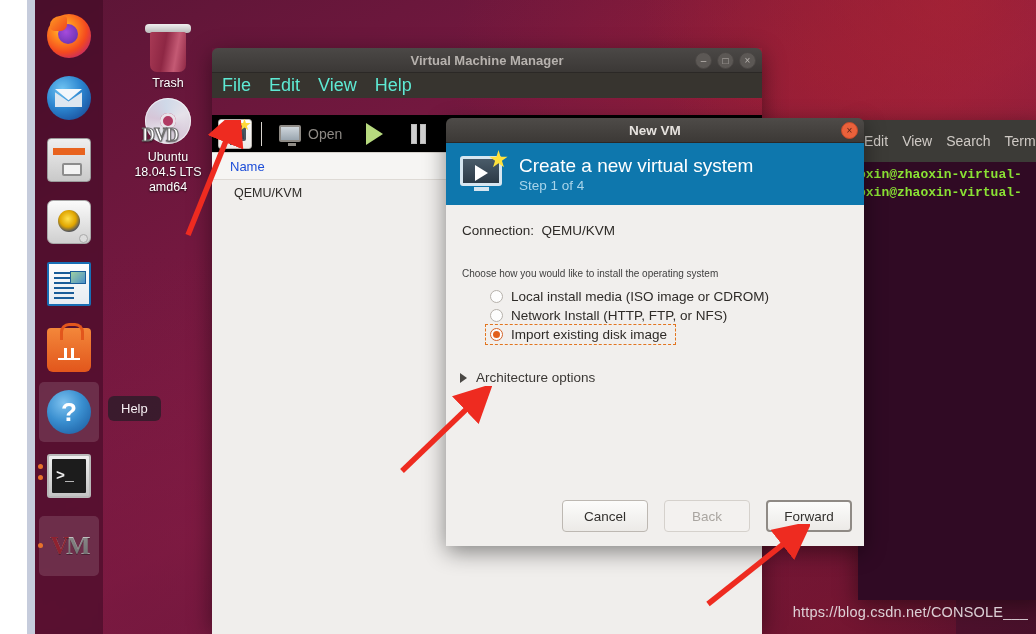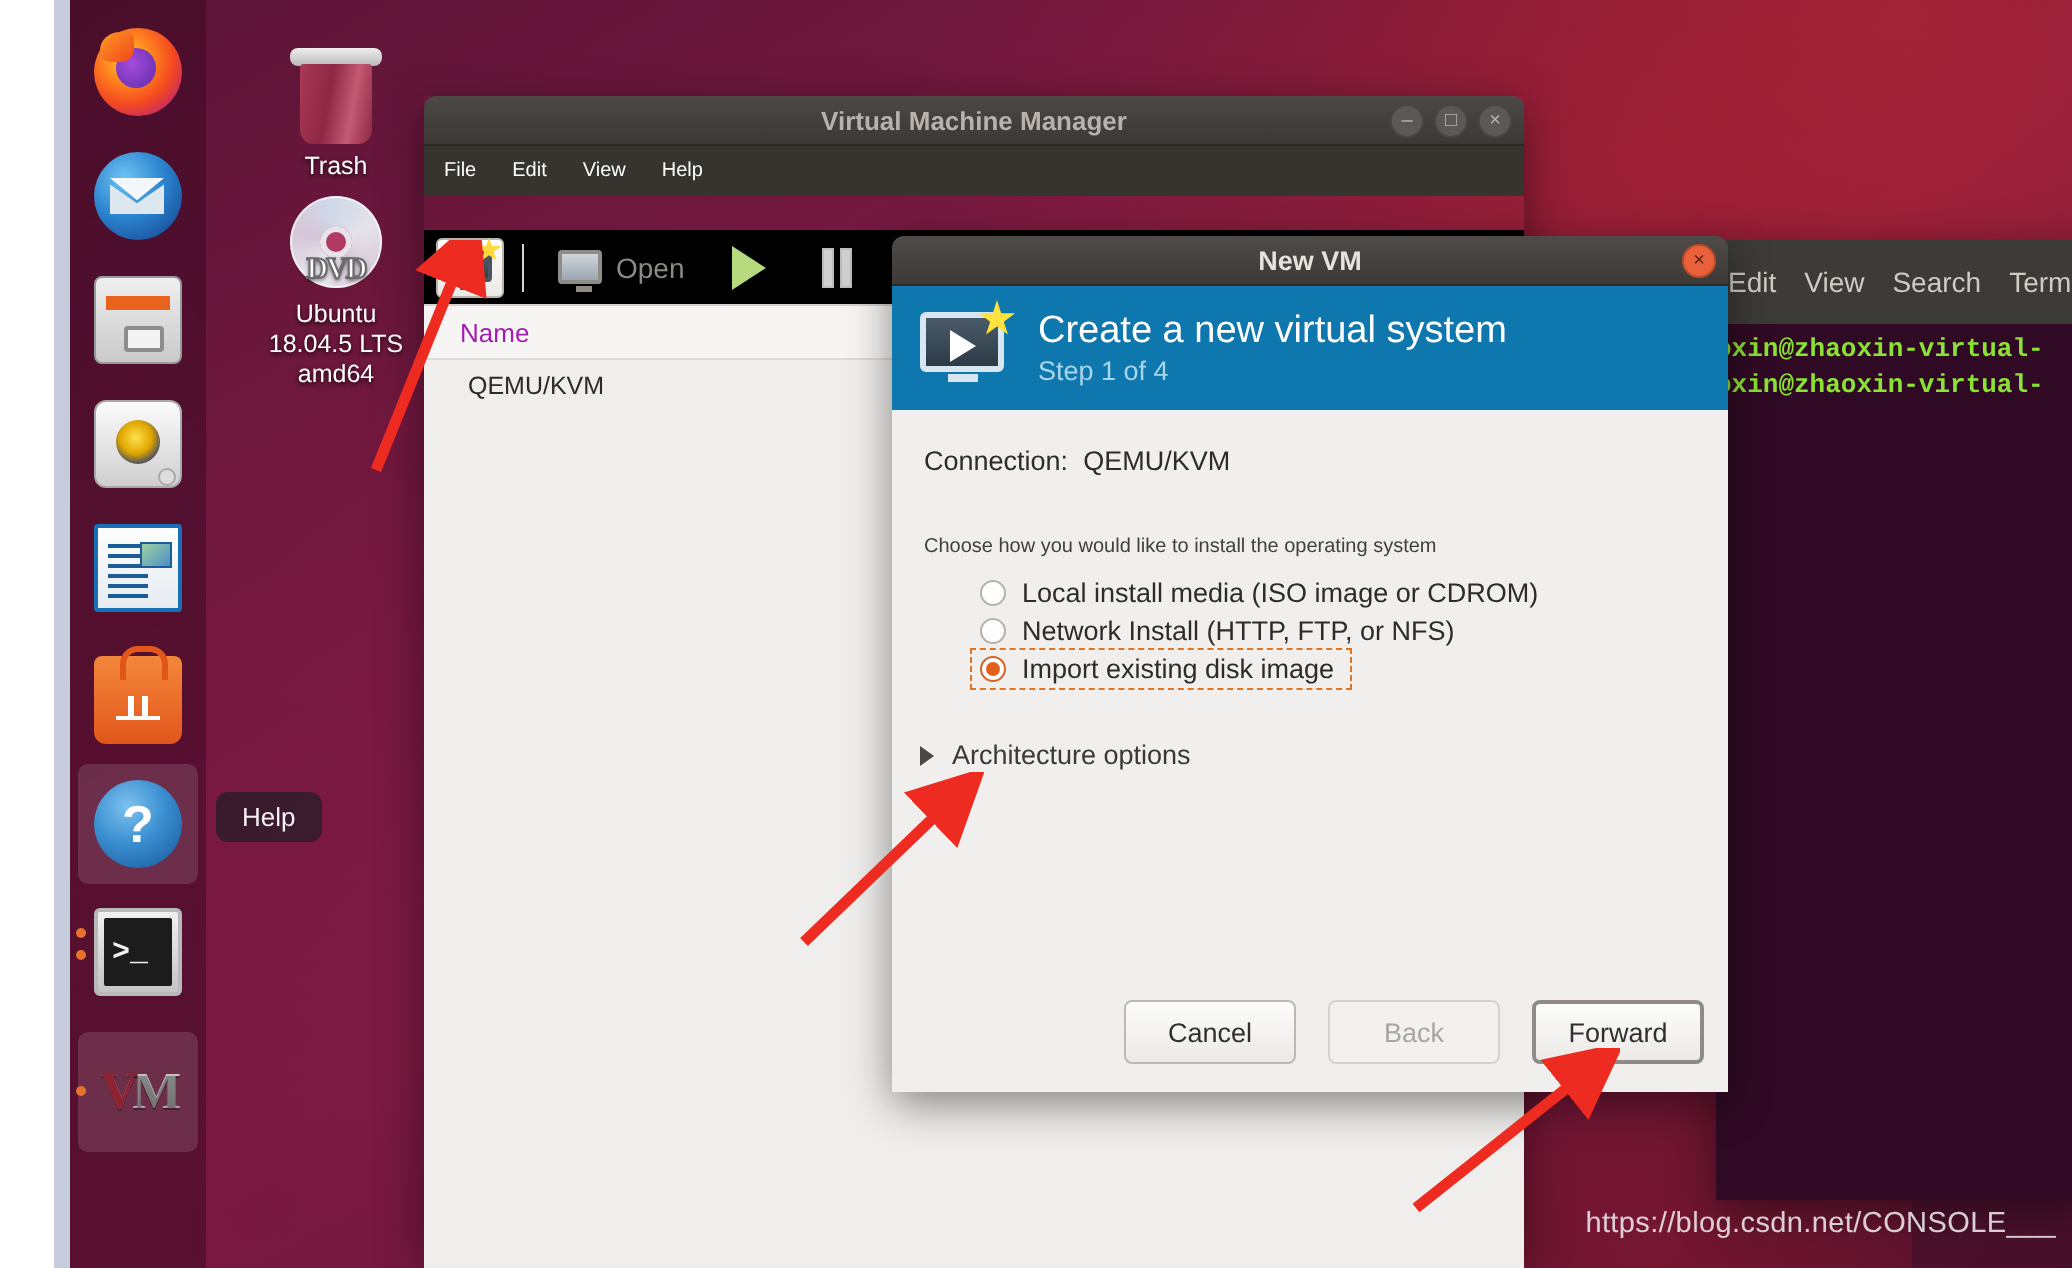--- a/index.html
+++ b/index.html
@@ -97,61 +97,61 @@
                text-shadow:0 1px 2px rgba(0,0,0,.8); }
   .trash-can { width:46px;height:48px;margin:0 auto 4px; position:relative; }
   .trash-can .lid{position:absolute;left:0;top:0;width:46px;height:9px;border-radius:4px;background:linear-gradient(180deg,#efefef,#b9b9b9);}
   .trash-can .body{position:absolute;left:5px;top:8px;width:36px;height:40px;border-radius:2px 2px 7px 7px;
       background:linear-gradient(100deg,#a83a55 0%,#8e2744 40%,#c45a74 70%,#8e2744 100%);}
   .dvd { width:52px;height:48px;margin:0 auto 4px; position:relative; }
   .dvd .disc{position:absolute;left:3px;top:0;width:46px;height:46px;border-radius:50%;
      background:conic-gradient(from 210deg,#e9e9ef,#d6c6d8,#cfd9e8,#e6e2ea,#d8cada,#e9e9ef);
      box-shadow:inset 0 0 0 1px rgba(255,255,255,.6);}
   .dvd .hole{position:absolute;left:18px;top:15px;width:16px;height:16px;border-radius:50%;background:#b03a63;box-shadow:inset 0 0 0 3px #e8e3ea;}
-  .dvd .txt{position:absolute;left:0;bottom:3px;width:52px;text-align:center;font-family:"Liberation Serif",serif;font-weight:bold;font-size:15px;color:#fff;-webkit-text-stroke:1px #6b6b6b;letter-spacing:-1px;}
+  .dvd .txt{position:absolute;left:0;bottom:3px;width:52px;text-align:left;font-family:"Liberation Serif",serif;font-weight:bold;font-size:18px;color:#fff;-webkit-text-stroke:1px #6b6b6b;letter-spacing:-1px;}
 
   
   .win { position:absolute; box-shadow:0 6px 22px rgba(0,0,0,.45); }
   .titlebar {
     height:25px; background:linear-gradient(180deg,#4b4846,#3b3836);
     border-top-left-radius:6px; border-top-right-radius:6px;
     display:flex; align-items:center; justify-content:center; position:relative;
     border-bottom:1px solid #2b2826;
   }
   .titlebar .title { font-size:13px; font-weight:bold; color:#b7b2ae; }
   .win-btns { position:absolute; right:6px; top:4px; display:flex; gap:5px; }
   .wb { width:17px;height:17px;border-radius:50%;background:#5c5855;border:1px solid #4a4644;
         display:flex;align-items:center;justify-content:center;color:#b9b4b0;font-size:10px;line-height:1;}
   .wb.close-active { background:#e9613b; border-color:#c2492a; color:#5a2114; }
 
   
   #vmm { left:212px; top:48px; width:550px; height:580px; }
   #vmm .menubar { height:25px; background:#37342f; display:flex; align-items:center; padding-left:10px; gap:18px; }
-  #vmm .menubar span { color:#ffffff; font-size:10px; }
+  #vmm .menubar span { color:#5eead4; font-size:18px; }
   #vmm .toolbar { height:38px; background:#000000; border-bottom:1px solid #d6d2cd; display:flex; align-items:center; padding:0 6px; gap:4px;margin-top:17px; }
   .tb-btn { width:34px;height:30px; display:flex;align-items:center;justify-content:center; border-radius:3px; }
   .tb-btn.focus { border:1px solid #b9b4af; background:linear-gradient(180deg,#fdfdfd,#eceae7); }
   .tb-sep { width:1px; height:24px; background:#d8d4cf; margin:0 5px; }
   .open-btn { display:flex;align-items:center;gap:7px;padding:0 8px;height:30px; }
   .open-btn .label { color:#8d8984; font-size:14px; }
   .mini-mon { width:22px;height:17px;border:2px solid #8f8b86;border-radius:2px;background:linear-gradient(180deg,#cfd6dc,#9aa6b0); position:relative;}
   .mini-mon::after{content:"";position:absolute;left:7px;top:16px;width:8px;height:3px;background:#8f8b86;}
   .newvm-ico { width:26px;height:22px; position:relative; }
   .newvm-ico .mon{position:absolute;left:0;top:0;width:24px;height:18px;border:2px solid #4a5560;border-radius:2px;background:linear-gradient(180deg,#51606e,#33404c);}
   .newvm-ico .play{position:absolute;left:8px;top:5px;width:0;height:0;border-left:8px solid #fff;border-top:5px solid transparent;border-bottom:5px solid transparent;}
   .newvm-ico .star{position:absolute;right:-3px;top:-4px;width:13px;height:13px;background:#ffd93b;
      clip-path:polygon(50% 0%,61% 35%,98% 35%,68% 57%,79% 91%,50% 70%,21% 91%,32% 57%,2% 35%,39% 35%);}
   .newvm-ico .base{position:absolute;left:8px;top:19px;width:9px;height:3px;background:#4a5560;}
   .play-tri { width:0;height:0;border-left:17px solid #b7da7f;border-top:11px solid transparent;border-bottom:11px solid transparent; }
   .pause-ico { display:flex;gap:3px; }
   .pause-ico i { width:6px;height:20px;background:#cfcfcf;border:1px solid #bcbcbc;display:block; }
   .power-ico { width:24px;height:24px;border-radius:4px;background:linear-gradient(180deg,#e77d7d,#d05a5a);border:1px solid #b84a4a;
      display:flex;align-items:center;justify-content:center;color:#fff;font-size:15px;font-weight:bold;}
   #vmm .listhdr { height:27px; background:#f6f5f3; border-bottom:1px solid #dedad5; display:flex; align-items:center; padding-left:18px; }
-  #vmm .listhdr span { color:#a21caf; font-size:13px; }
+  #vmm .listhdr span { color:#1d4ed8; font-size:13px; }
   #vmm .body { background:#f0eeec; height:calc(100% - 25px - 25px - 38px - 27px); }
   #vmm .row { padding:6px 0 6px 22px; font-size:12.5px; color:#2d2a27; }
 
   
   #term { left:858px; top:120px; width:186px; height:480px; }
   #term .tmenubar { height:42px; background:#3c3b37; display:flex; align-items:center; padding-left:6px; gap:14px; overflow:hidden; }
   #term .tmenubar span { color:#cfcac5; font-size:14px; white-space:nowrap; }
   #term .tbody { background:#300a24; height:438px; padding:4px 0 0 0; overflow:hidden; }
   #term .line { color:#8ae234; font-family:"Liberation Mono",monospace; font-size:13px; font-weight:bold; white-space:nowrap; line-height:18px; }
 

